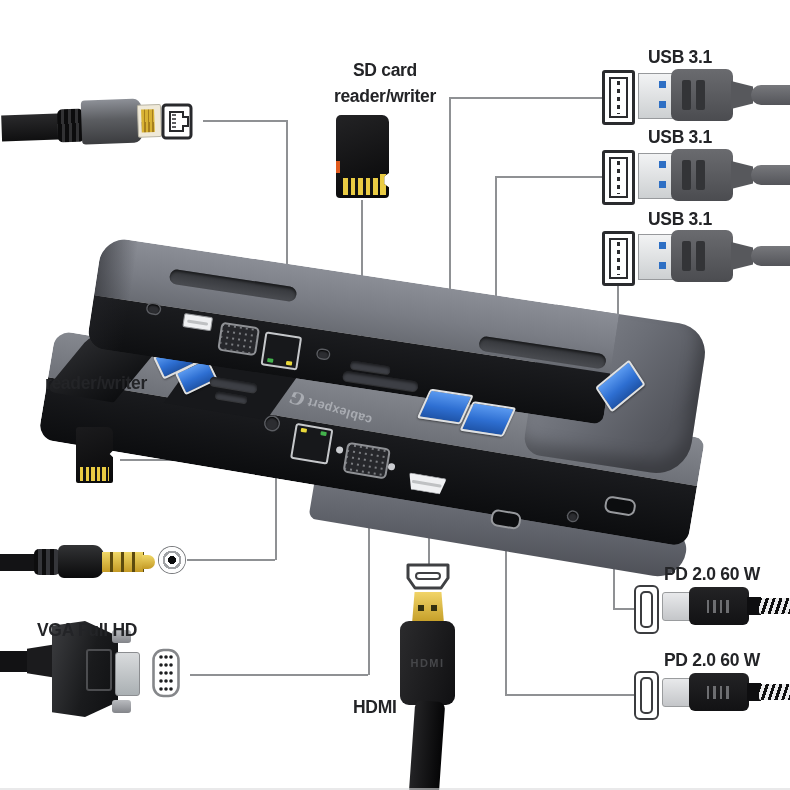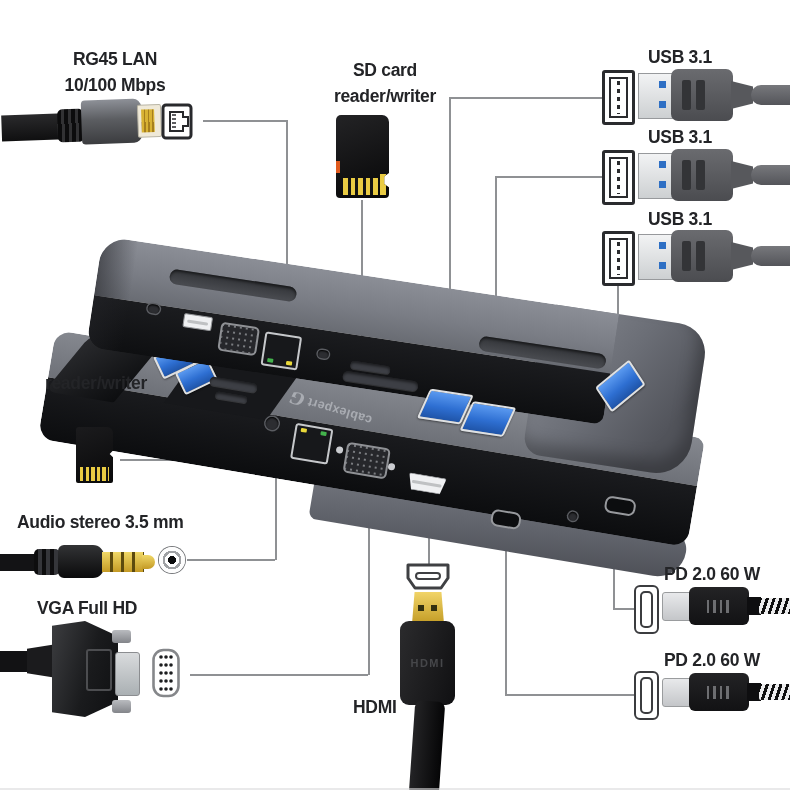--- a/index.html
+++ b/index.html
@@ -192,36 +192,31 @@
   <div class="cl" style="left:187px;top:559px;width:88px;height:1.5px"></div>
   <div class="cl" style="left:275px;top:415px;width:1.5px;height:145px"></div>
   <div class="cl" style="left:190px;top:674px;width:178px;height:1.5px"></div>
   <div class="cl" style="left:368px;top:464px;width:1.5px;height:211px"></div>
   <div class="cl" style="left:428px;top:490px;width:1.5px;height:74px"></div>
   <div class="cl" style="left:613px;top:512px;width:1.5px;height:97px"></div>
   <div class="cl" style="left:613px;top:608px;width:21px;height:1.5px"></div>
   <div class="cl" style="left:505px;top:524px;width:1.5px;height:171px"></div>
   <div class="cl" style="left:505px;top:694px;width:129px;height:1.5px"></div>
 
-  <div class="lbl" style="left:30px;top:46px;width:170px">
-    <div>RG45 LAN</div>
-    <div>10/100 Mbps</div>
-  </div>
   <div class="lbl" style="left:300px;top:57px;width:170px">
     <div>SD card</div>
     <div>reader/writer</div>
   </div>
   <div class="lbl" style="left:630px;top:44px;width:100px">USB 3.1</div>
   <div class="lbl" style="left:630px;top:124px;width:100px">USB 3.1</div>
   <div class="lbl" style="left:630px;top:206px;width:100px">USB 3.1</div>
   <div class="lbl" style="left:12px;top:370px;width:168px">
     <div>reader/writer</div>
   </div>
-  <div class="lbl" style="left:17px;top:509px;text-align:left">Audio stereo 3.5 mm</div>
-  <div class="lbl" style="left:37px;top:595px;text-align:center">VGA Full HD</div>
+  <div class="lbl" style="left:37px;top:617px;text-align:center">VGA Full HD</div>
   <div class="lbl" style="left:353px;top:694px;text-align:left">HDMI</div>
   <div class="lbl" style="left:664px;top:561px;text-align:left">PD 2.0 60 W</div>
   <div class="lbl" style="left:664px;top:647px;text-align:left">PD 2.0 60 W</div>
 
   <div class="ethgroup">
     <div class="ethcable"></div>
     <div class="ethridge"></div>
     <div class="ethplug"></div>
     <div class="ethtip">
         <i></i>

